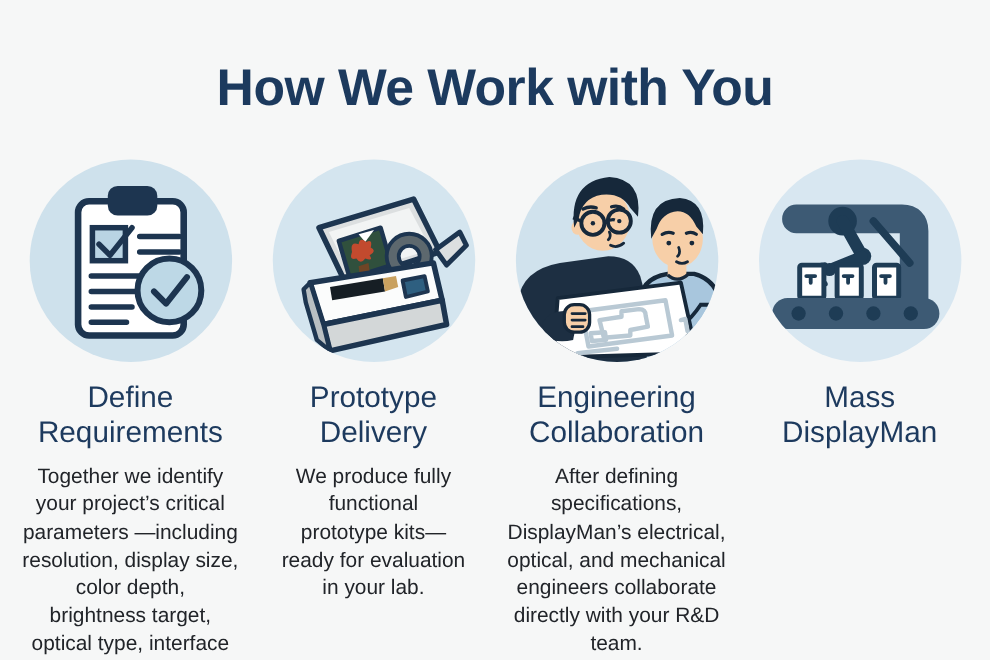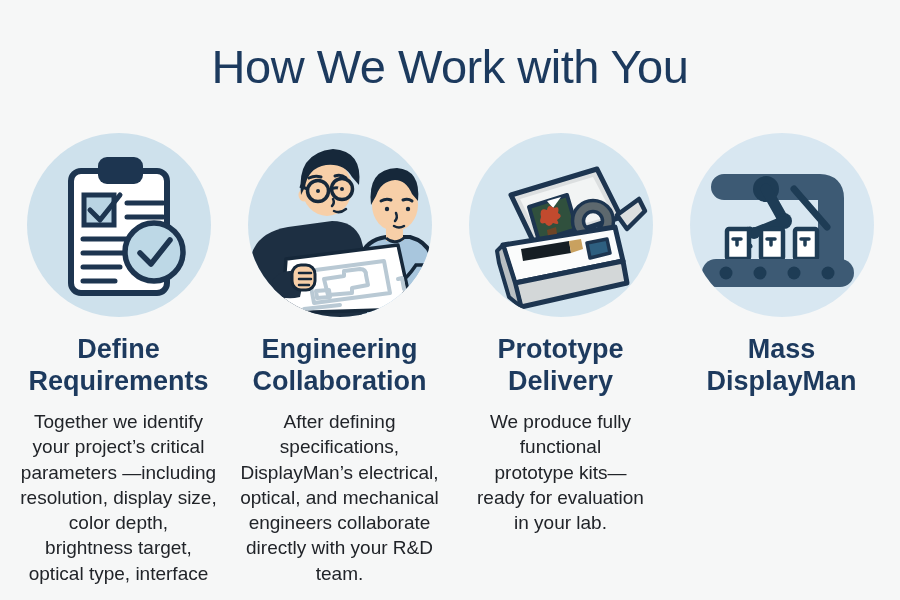--- a/index.html
+++ b/index.html
@@ -11,25 +11,25 @@
     background: #f6f7f7;
     font-family: "Liberation Sans", "DejaVu Sans", sans-serif;
   }
   .page {
     width: 900px;
     height: 600px;
     box-sizing: border-box;
     padding: 0 12px;
   }
   .page-title {
-    margin: 4px;
+    margin: 16px;
     padding-top: 38px;
     text-align: center;
     font-size: 47px;
-    font-weight: 400;
+    font-weight: 700;
     letter-spacing: -0.5px;
     color: #1c3a5e;
     line-height: 1.05;
   }
   .steps-grid {
     margin-top: 42px;
     display: grid;
     grid-template-columns: repeat(4, 1fr);
     gap: 8px;
   }
@@ -43,21 +43,21 @@
     width: 184px;
     height: 184px;
     border-radius: 50%;
     overflow: hidden;
     flex: 0 0 auto;
   }
   .icon-circle svg { width: 100%; height: 100%; display: block; }
   .step-title {
     margin: 17px 0 0 0;
     font-size: 27px;
-    font-weight: 700;
+    font-weight: 400;
     color: #1d3a5e;
     line-height: 1.18;
     white-space: pre;
   }
   .step-desc {
     margin: 11px 0 0 0;
     font-size: 19px;
     font-weight: 400;
     color: #212429;
     line-height: 1.33;
@@ -87,20 +87,57 @@
       </div>
       <h2 class="step-title">Define
 Requirements</h2>
       <p class="step-desc">Together we identify
 your project’s critical
 parameters —including
 resolution, display size,
 color depth,
 brightness target,
 optical type, interface</p>
+    </div>
+
+    <div class="step">
+      <div class="icon-circle" style="background: rgb(212, 229, 239);">
+        <svg viewBox="0 0 184 184" aria-label="prototype-kit-open-box-icon">
+
+          <polygon points="42,62 128,36 152,84 66,112" fill="#dcdfe0" stroke="#1d3550" stroke-width="5" stroke-linejoin="round"></polygon>
+          <polygon points="51,66 124,44 144,82 70,104" fill="#f2f4f4"></polygon>
+
+          <polygon points="60,74 98,62 108,96 70,108" fill="#30503d" stroke="#1d3550" stroke-width="4" stroke-linejoin="round"></polygon>
+          <polygon points="78,68 92,64 84,75" fill="#ffffff"></polygon>
+          <path d="M72 84 Q70 74 78 77 Q79 70 85 75 Q91 72 89 80 Q95 83 88 87 Q92 93 84 90 Q80 96 76 90 Q69 92 72 84 Z" fill="#c24a2e"></path>
+          <polygon points="78,97 87,94 89,108 80,110" fill="#6e4526"></polygon>
+
+          <circle cx="124" cy="88" r="15" fill="none" stroke="#5d686e" stroke-width="9"></circle>
+          <circle cx="124" cy="88" r="20.5" fill="none" stroke="#1d3550" stroke-width="3.5"></circle>
+          <circle cx="124" cy="88" r="9.5" fill="none" stroke="#1d3550" stroke-width="3.5"></circle>
+
+          <polygon points="148,82 170,66 176,78 158,96" fill="#dcdfe0" stroke="#1d3550" stroke-width="4.5" stroke-linejoin="round"></polygon>
+
+          <polygon points="34,112 146,94 154,128 46,150" fill="#fbfcfc" stroke="#1d3550" stroke-width="5" stroke-linejoin="round"></polygon>
+
+          <polygon points="52,116 100,108 102,120 54,128" fill="#161e24"></polygon>
+          <polygon points="100,108 112,106 114,116 102,120" fill="#c9a15f"></polygon>
+          <polygon points="118,110 138,106 141,120 121,125" fill="#2e5f80" stroke="#1d3550" stroke-width="3.5" stroke-linejoin="round"></polygon>
+
+          <polygon points="46,150 154,128 158,150 52,174" fill="#d3d7d8" stroke="#1d3550" stroke-width="5" stroke-linejoin="round"></polygon>
+          <polygon points="28,118 34,112 46,150 52,174 40,164 30,130" fill="#b9bfc2" stroke="#1d3550" stroke-width="4" stroke-linejoin="round"></polygon>
+        </svg>
+      </div>
+      <h2 class="step-title">Prototype
+Delivery</h2>
+      <p class="step-desc">We produce fully
+functional
+prototype kits—
+ready for evaluation
+in your lab.</p>
     </div>
 
     <div class="step">
       <div class="icon-circle" style="background: rgb(208, 226, 237);">
         <svg viewBox="0 0 184 184" aria-label="engineers-reviewing-blueprint-icon">
 
           <path d="M112 184 L112 134 Q112 108 138 104 L162 104 Q184 110 186 134 L186 184 Z" fill="#a8c6dd" stroke="#16283a" stroke-width="4"></path>
           <rect x="138" y="92" width="17" height="16" fill="#f7cfa8"></rect>
           <path d="M138 105 Q147 113 157 104" fill="none" stroke="#16283a" stroke-width="3"></path>
           <ellipse cx="147" cy="72" rx="23" ry="26" fill="#f7cfa8"></ellipse>
@@ -142,57 +179,20 @@
       <p class="step-desc">After defining
 specifications,
 DisplayMan’s electrical,
 optical, and mechanical
 engineers collaborate
 directly with your R&amp;D
 team.</p>
     </div>
 
     <div class="step">
-      <div class="icon-circle" style="background: rgb(212, 229, 239);">
-        <svg viewBox="0 0 184 184" aria-label="prototype-kit-open-box-icon">
-
-          <polygon points="42,62 128,36 152,84 66,112" fill="#dcdfe0" stroke="#1d3550" stroke-width="5" stroke-linejoin="round"></polygon>
-          <polygon points="51,66 124,44 144,82 70,104" fill="#f2f4f4"></polygon>
-
-          <polygon points="60,74 98,62 108,96 70,108" fill="#30503d" stroke="#1d3550" stroke-width="4" stroke-linejoin="round"></polygon>
-          <polygon points="78,68 92,64 84,75" fill="#ffffff"></polygon>
-          <path d="M72 84 Q70 74 78 77 Q79 70 85 75 Q91 72 89 80 Q95 83 88 87 Q92 93 84 90 Q80 96 76 90 Q69 92 72 84 Z" fill="#c24a2e"></path>
-          <polygon points="78,97 87,94 89,108 80,110" fill="#6e4526"></polygon>
-
-          <circle cx="124" cy="88" r="15" fill="none" stroke="#5d686e" stroke-width="9"></circle>
-          <circle cx="124" cy="88" r="20.5" fill="none" stroke="#1d3550" stroke-width="3.5"></circle>
-          <circle cx="124" cy="88" r="9.5" fill="none" stroke="#1d3550" stroke-width="3.5"></circle>
-
-          <polygon points="148,82 170,66 176,78 158,96" fill="#dcdfe0" stroke="#1d3550" stroke-width="4.5" stroke-linejoin="round"></polygon>
-
-          <polygon points="34,112 146,94 154,128 46,150" fill="#fbfcfc" stroke="#1d3550" stroke-width="5" stroke-linejoin="round"></polygon>
-
-          <polygon points="52,116 100,108 102,120 54,128" fill="#161e24"></polygon>
-          <polygon points="100,108 112,106 114,116 102,120" fill="#c9a15f"></polygon>
-          <polygon points="118,110 138,106 141,120 121,125" fill="#2e5f80" stroke="#1d3550" stroke-width="3.5" stroke-linejoin="round"></polygon>
-
-          <polygon points="46,150 154,128 158,150 52,174" fill="#d3d7d8" stroke="#1d3550" stroke-width="5" stroke-linejoin="round"></polygon>
-          <polygon points="28,118 34,112 46,150 52,174 40,164 30,130" fill="#b9bfc2" stroke="#1d3550" stroke-width="4" stroke-linejoin="round"></polygon>
-        </svg>
-      </div>
-      <h2 class="step-title">Prototype
-Delivery</h2>
-      <p class="step-desc">We produce fully
-functional
-prototype kits—
-ready for evaluation
-in your lab.</p>
-    </div>
-
-    <div class="step">
       <div class="icon-circle" style="background: rgb(216, 231, 241);">
         <svg viewBox="0 0 184 184" aria-label="robotic-arm-conveyor-icon">
 
           <path d="M34 54 L130 54 Q141 54 141 65 L141 140" fill="none" stroke="#3d5a74" stroke-width="26" stroke-linecap="round" stroke-linejoin="round"></path>
           <path d="M104 56 L137 94" stroke="#1e3c55" stroke-width="7" stroke-linecap="round"></path>
 
           <circle cx="76" cy="56" r="13" fill="#1e3c55"></circle>
           <path d="M76 56 L94 88" stroke="#1e3c55" stroke-width="11" stroke-linecap="round"></path>
           <circle cx="94" cy="88" r="8" fill="#1e3c55"></circle>
           <path d="M94 88 L64 100" stroke="#1e3c55" stroke-width="10" stroke-linecap="round"></path>

